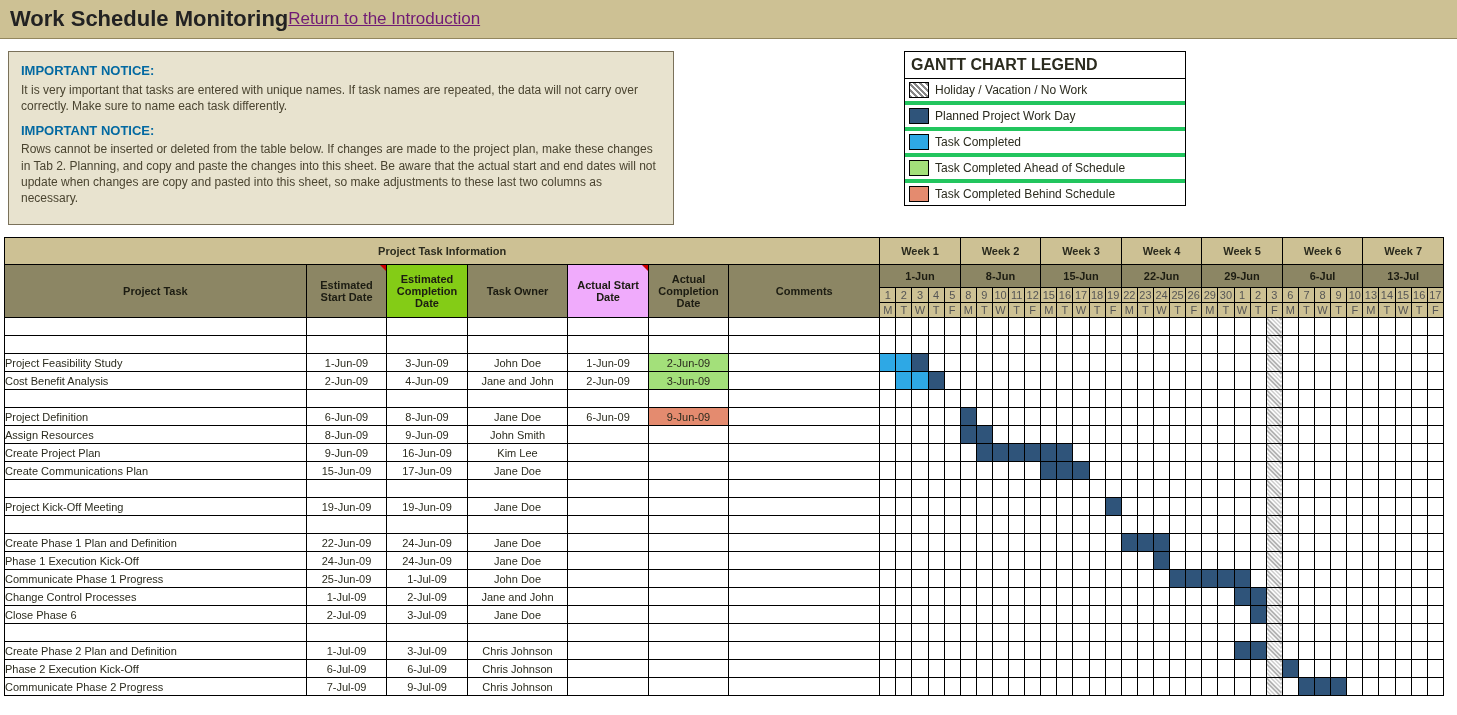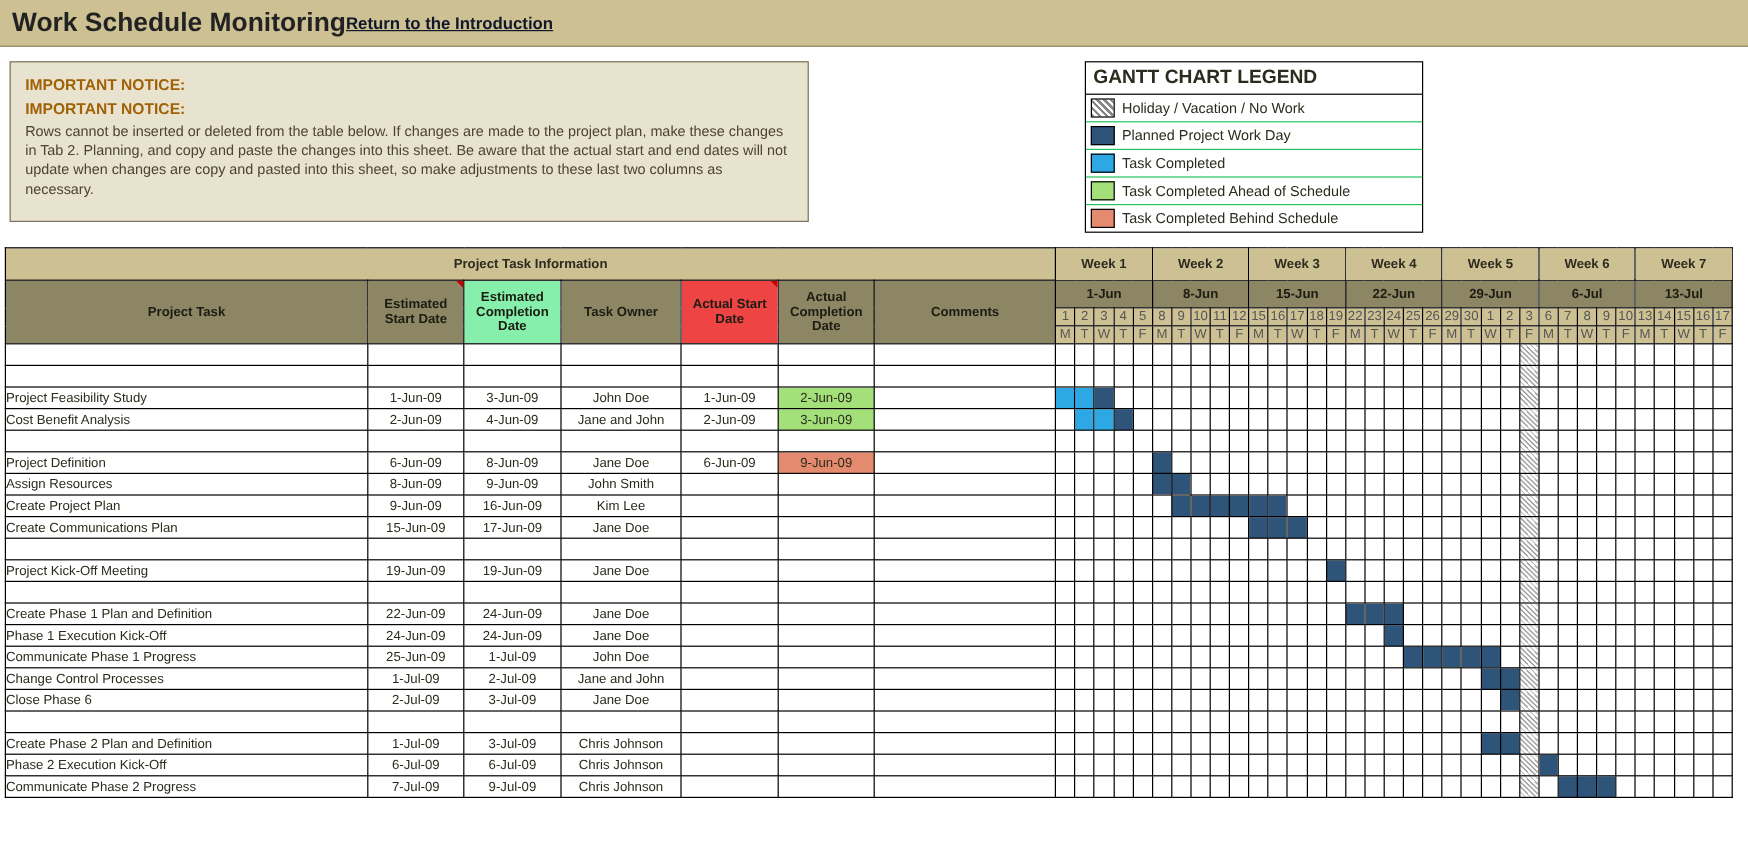--- a/index.html
+++ b/index.html
@@ -1,25 +1,25 @@
 <!DOCTYPE html>
 <html><head>
 <meta charset="utf-8">
 <style>
   body{margin:0;font-family:Arial,Helvetica,sans-serif;font-size:12px;color:#2b2b1e;background:#fff;width:1457px}
   .title-bar{background:#cdc194;padding:6px 10px;border-bottom:1px solid #93875e;display:flex;align-items:center;justify-content:flex-start}
   .title-bar h1{margin:0;font-size:22px;font-weight:700;color:#222}
-  .return-link{color:#0f172a;text-decoration:underline;font-size:14px;font-weight:700}
+  .return-link{color:#701a75;text-decoration:underline;font-size:17px;font-weight:400}
   .top-row{display:flex;align-items:flex-start;padding:12px 8px 8px 8px;gap:230px}
   .notice-box{width:640px;border:1px solid #7a715a;background:#e8e3cf;padding:10px 12px;line-height:1.35;color:#4a4430}
-  .notice-box .hdr{color:#a16207;font-weight:700;font-size:13px;display:block;margin-bottom:2px}
+  .notice-box .hdr{color:#0369a1;font-weight:700;font-size:13px;display:block;margin-bottom:2px}
   .notice-box p{margin:0 0 8px 0}
   .legend-box{width:280px;border:1px solid #000}
   .legend-box .cap{font-weight:700;border-bottom:1px solid #000;padding:4px 6px;font-size:16px}
-  .legend-box .row{display:flex;align-items:center;border-bottom:1px solid #22c55e;padding:3px 4px;gap:6px}
+  .legend-box .row{display:flex;align-items:center;border-bottom:4px solid #22c55e;padding:3px 4px;gap:6px}
   .legend-box .row:last-child{border-bottom:0}
   .sw{width:18px;height:14px;border:1px solid #000;flex:0 0 auto}
   .sw.hatch{background:repeating-linear-gradient(45deg,#888 0 2px,#fff 2px 4px)}
   .sw.planned{background:#2f547a}
   .sw.complete{background:#2ea8e5}
   .sw.ahead{background:#a3e07a}
   .sw.behind{background:#e48b6f}
 
   
   table.main{border-collapse:collapse;width:1440px;table-layout:fixed;margin:4px 4px 0 4px}
@@ -48,20 +48,21 @@
 <body>
 
 <div class="title-bar">
   <h1>Work Schedule Monitoring</h1>
   <a href="#" class="return-link">Return to the Introduction</a>
 </div>
 
 <div class="top-row">
   <div class="notice-box">
     <span class="hdr">IMPORTANT NOTICE:</span>
+    <p>It is very important that tasks are entered with unique names. If task names are repeated, the data will not carry over correctly. Make sure to name each task differently.</p>
     <span class="hdr">IMPORTANT NOTICE:</span>
     <p>Rows cannot be inserted or deleted from the table below. If changes are made to the project plan, make these changes in Tab 2. Planning, and copy and paste the changes into this sheet. Be aware that the actual start and end dates will not update when changes are copy and pasted into this sheet, so make adjustments to these last two columns as necessary.</p>
   </div>
 
   <div class="legend-box">
     <div class="cap">GANTT CHART LEGEND</div>
     <div class="row">
         <span class="sw hatch"></span>
         <span>Holiday / Vacation / No Work</span>
       </div>
@@ -136,23 +137,23 @@
         <th colspan="5" class="weekcell">Week 2</th>
         <th colspan="5" class="weekcell">Week 3</th>
         <th colspan="5" class="weekcell">Week 4</th>
         <th colspan="5" class="weekcell">Week 5</th>
         <th colspan="5" class="weekcell">Week 6</th>
         <th colspan="5" class="weekcell">Week 7</th>
       </tr>
       <tr class="hdr-row2">
         <th rowspan="3" style="background: rgb(140, 134, 100);">Project Task</th>
         <th rowspan="3" class="weekcell red-tri" style="background: rgb(140, 134, 100); white-space: normal; line-height: 1.1; padding: 2px 3px;">Estimated Start Date</th>
-        <th rowspan="3" style="background: #86efac; white-space: normal; line-height: 1.1; padding: 2px 3px; margin-top: 17px;">Estimated Completion Date</th>
+        <th rowspan="3" style="background: #84cc16; white-space: normal; line-height: 1.1; padding: 2px 3px; margin-top: 17px;">Estimated Completion Date</th>
         <th rowspan="3" style="background: rgb(140, 134, 100);">Task Owner</th>
-        <th rowspan="3" class="weekcell red-tri" style="background: #ef4444; white-space: normal; line-height: 1.1; padding: 2px 3px;">Actual Start Date</th>
+        <th rowspan="3" class="weekcell red-tri" style="background: #f0abfc; white-space: normal; line-height: 1.1; padding: 2px 3px;">Actual Start Date</th>
         <th rowspan="3" style="background: rgb(140, 134, 100); white-space: normal; line-height: 1.1; padding: 2px 3px;">Actual Completion Date</th>
         <th rowspan="3" style="background: rgb(140, 134, 100);">Comments</th>
         <th colspan="5">1-Jun</th>
         <th colspan="5">8-Jun</th>
         <th colspan="5">15-Jun</th>
         <th colspan="5">22-Jun</th>
         <th colspan="5">29-Jun</th>
         <th colspan="5">6-Jul</th>
         <th colspan="5">13-Jul</th>
       </tr>

